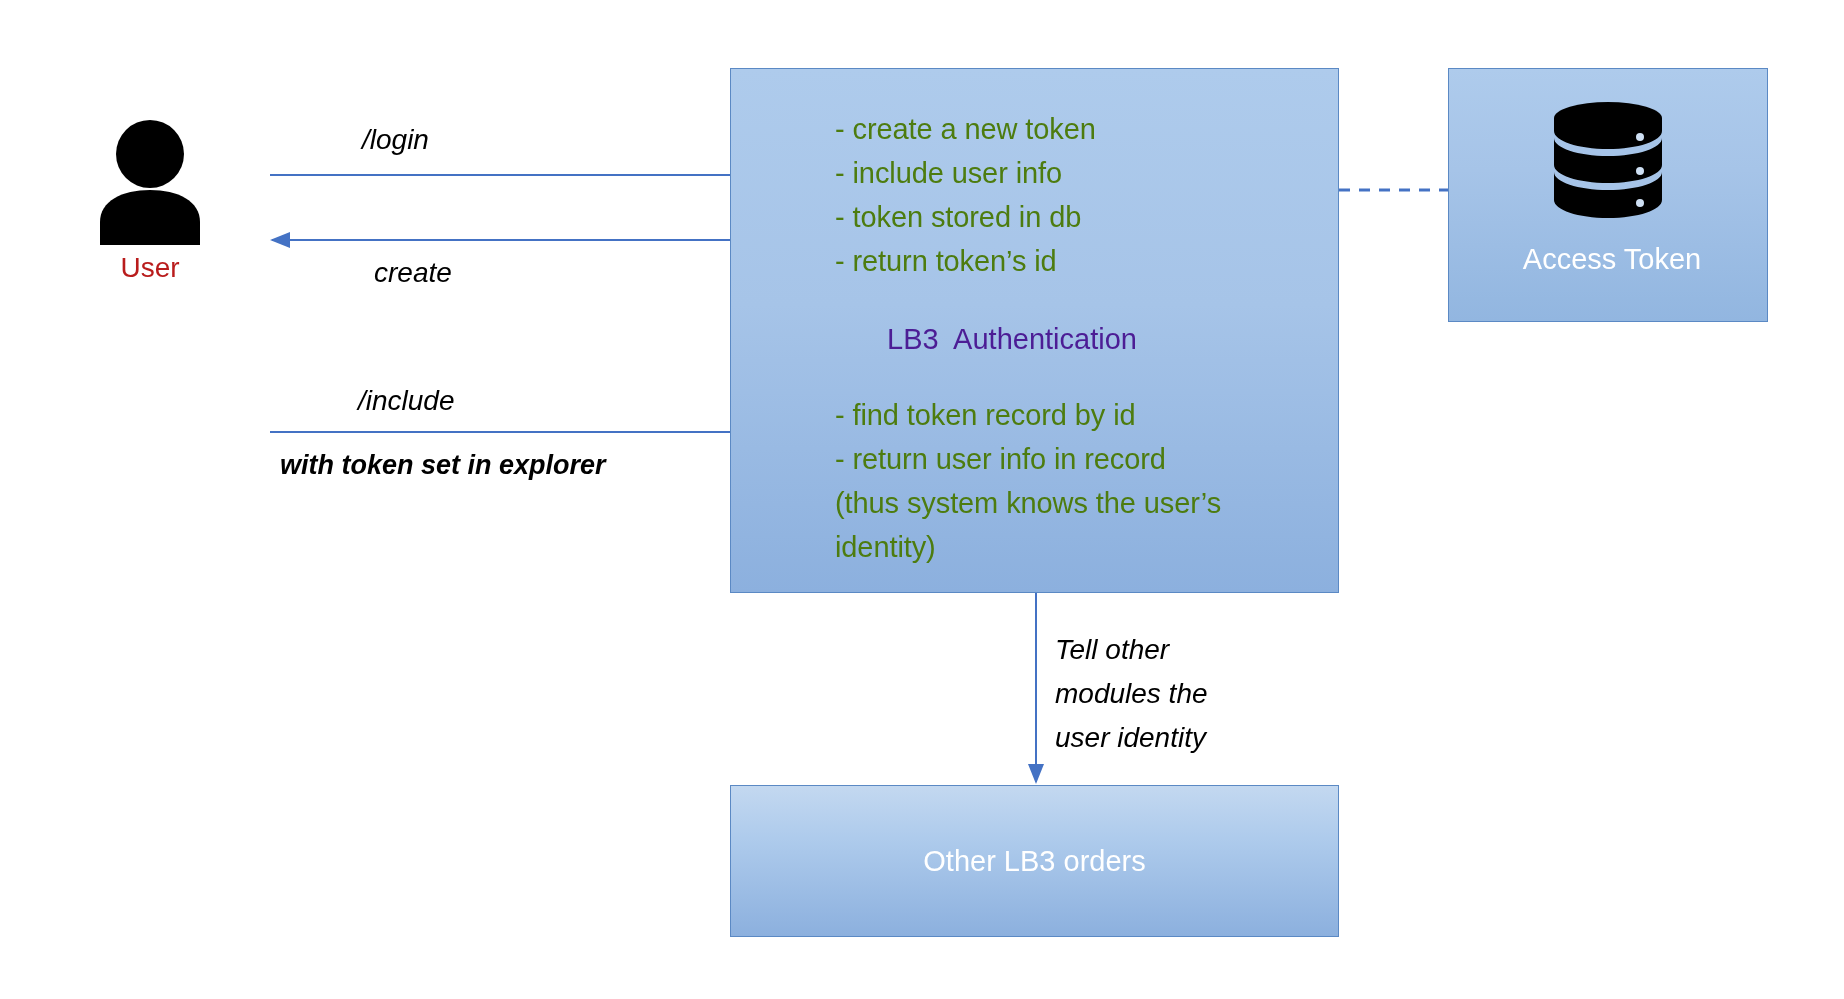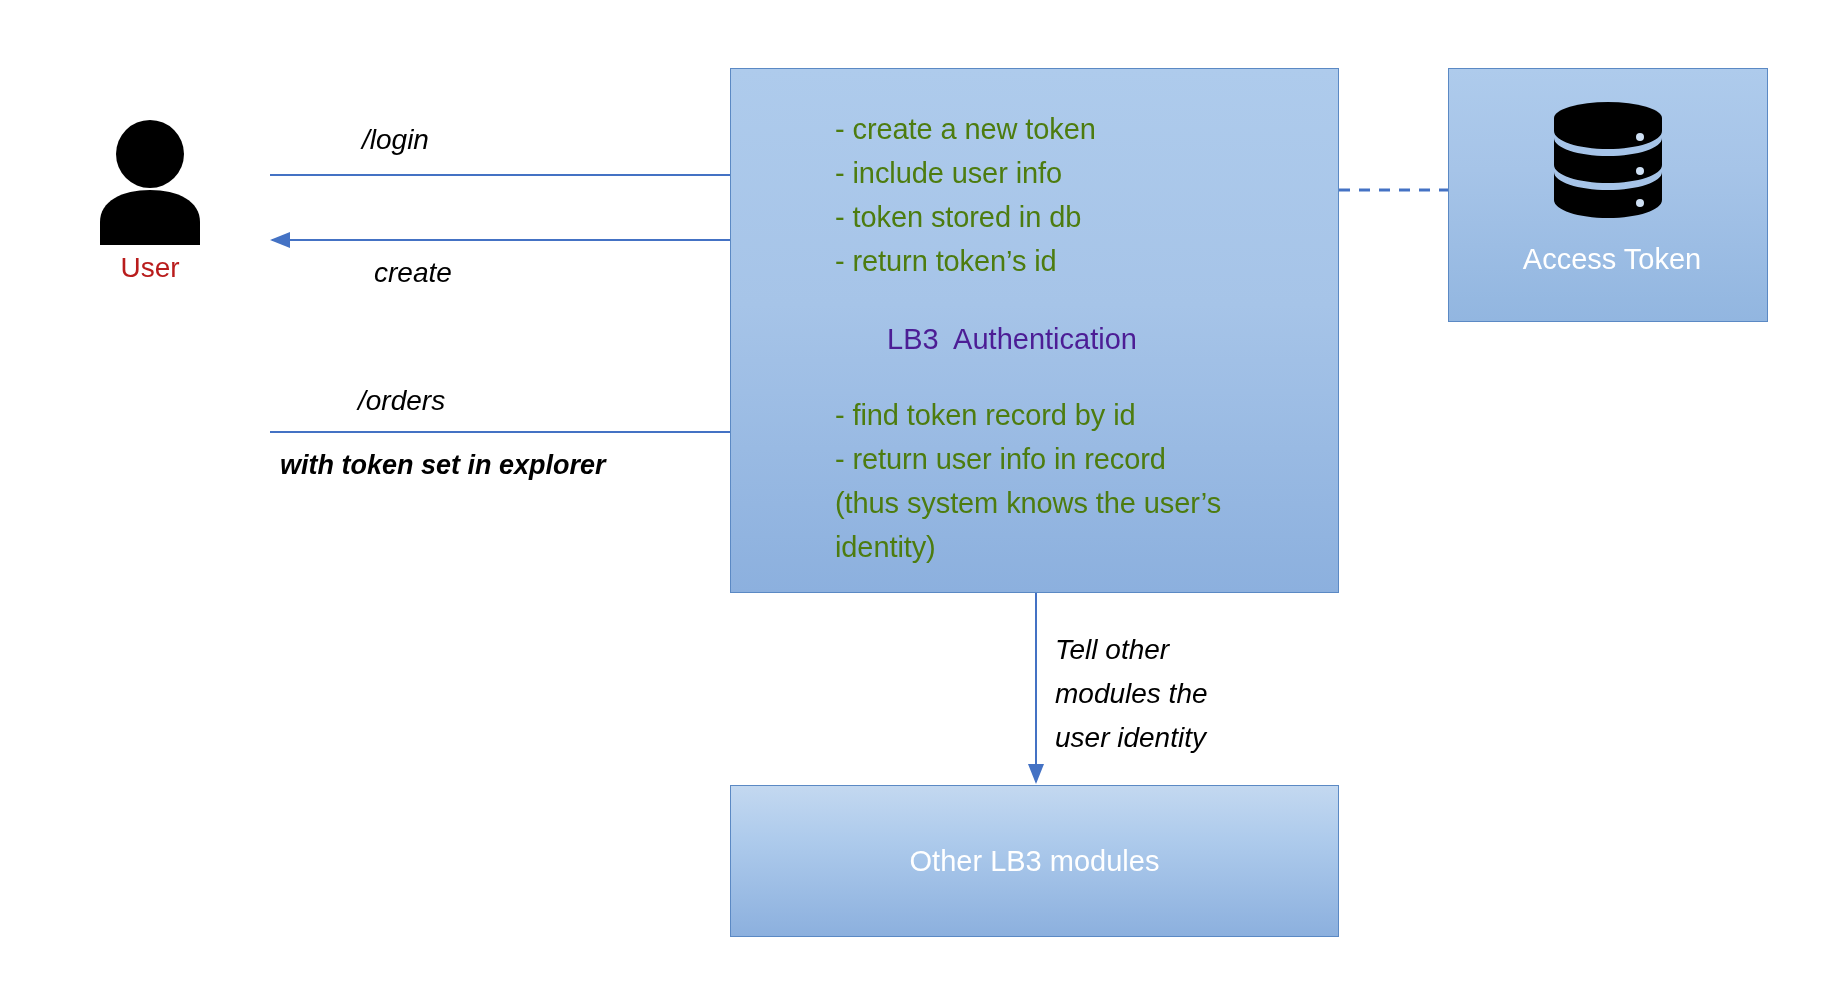--- a/index.html
+++ b/index.html
@@ -188,21 +188,21 @@
   </svg>
 
   <svg id="user-icon" viewBox="0 0 110 127" xmlns="http://www.w3.org/2000/svg">
     <circle cx="55" cy="36" r="34" fill="#000000"></circle>
     <path d="M5,127 L5,104 C5,83 27,72 55,72 C83,72 105,83 105,104 L105,127 Z" fill="#000000"></path>
   </svg>
   <div id="user-label">User</div>
 
   <div class="edge-label" id="label-login">/login</div>
   <div class="edge-label" id="label-token">create</div>
-  <div class="edge-label" id="label-orders">/orders</div>
+  <div class="edge-label" id="label-orders">/include</div>
   <div class="edge-label" id="label-tell-other">Tell other
 modules the
 user identity</div>
   <div class="edge-label" id="label-explorer">with token set in explorer</div>
 
   <div class="box" id="auth-box"></div>
   <div class="box-lines" id="auth-upper-lines">- create a new token
 - include user info
 - token stored in db
 - return token’s id</div>
@@ -222,15 +222,15 @@
     <path d="M2,38 C2,48 26,56 56,56 C86,56 110,48 110,38 L110,31 C110,41 86,49 56,49 C26,49 2,41 2,31 Z" fill="#a6c4e8"></path>
     <path d="M2,72 C2,82 26,90 56,90 C86,90 110,82 110,72 L110,65 C110,75 86,83 56,83 C26,83 2,75 2,65 Z" fill="#a6c4e8"></path>
 
     <circle cx="88" cy="37" r="4" fill="#cfe0f4"></circle>
     <circle cx="88" cy="71" r="4" fill="#cfe0f4"></circle>
     <circle cx="88" cy="103" r="4" fill="#cfe0f4"></circle>
   </svg>
   <div id="access-token-label">Access Token</div>
 
   <div class="box" id="other-modules-box"></div>
-  <div id="other-modules-label">Other LB3 modules</div>
+  <div id="other-modules-label">Other LB3 orders</div>
 
 </div>
 
 </body></html>

